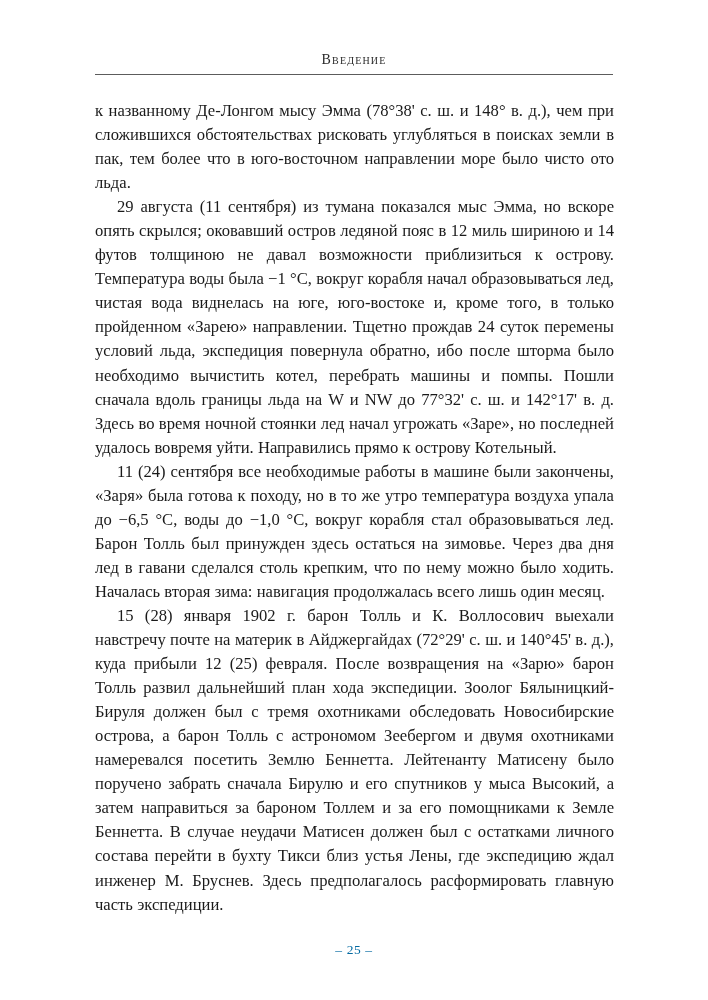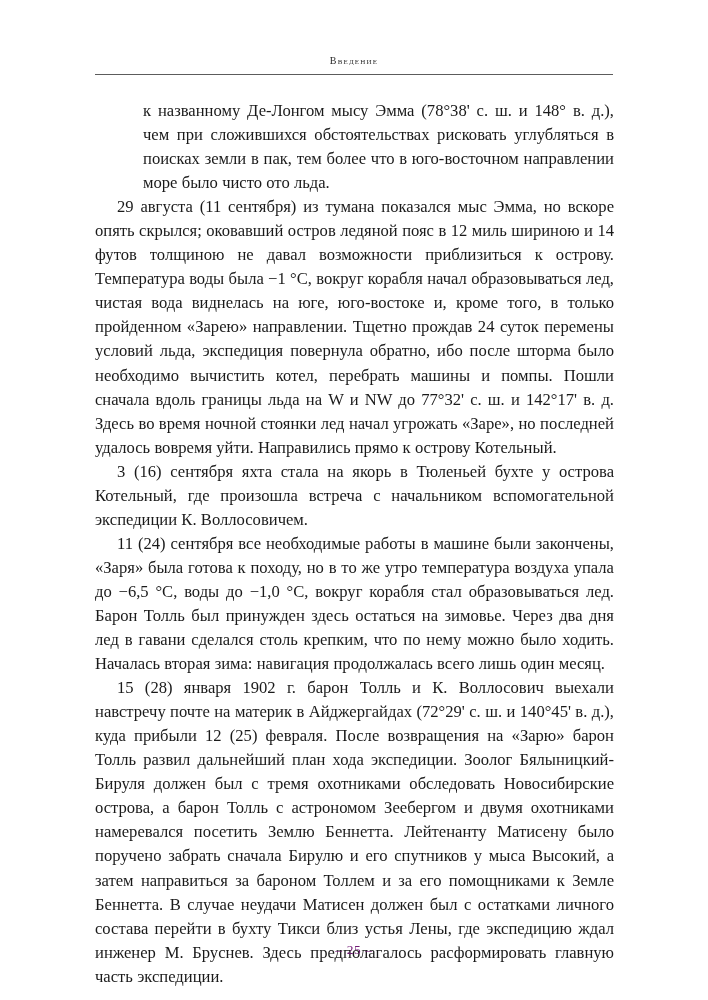--- a/index.html
+++ b/index.html
@@ -26,21 +26,21 @@
   
   .running-head {
     position: absolute;
     left: 95px;
     top: 50px;
     width: 518px;
     text-align: center;
   }
   .running-head .rh-text {
     display: inline-block;
-    font-size: 10px;
+    font-size: 14px;
     letter-spacing: 1.15px;
     color: #2a2a2a;
     font-variant: small-caps;
     text-transform: lowercase;
   }
   .running-head .rh-text::first-letter {
     text-transform: uppercase;
   }
   .head-rule {
     position: absolute;
@@ -65,52 +65,50 @@
     line-height: 24.05px;
     text-align: justify;
     text-justify: inter-word;
     text-indent: 22px;
     -webkit-hyphens: manual;
     hyphens: manual;
     word-spacing: 0.1px;
   }
   .textblock p.noindent {
     text-indent: 0;
-    margin-left: 48px;
   }
   .textblock p.last-line-left {
     text-align-last: left;
   }
 
   
   .folio {
     position: absolute;
     left: 95px;
     top: 942px;
     width: 518px;
     text-align: center;
     font-size: 13.5px;
-    color: #701a75;
+    color: #0369a1;
     letter-spacing: 0.6px;
   }
 </style>
 </head>
 <body>
 
 <div class="page">
 
   <div class="running-head">
     <span class="rh-text">Введение</span>
   </div>
   <div class="head-rule"></div>
 
   <div class="textblock">
     <p class="noindent">к названному Де-Лонгом мысу Эмма (78°38' с. ш. и 148° в. д.), чем при сложившихся обстоятельствах рисковать углубляться в поисках земли в пак, тем более что в юго-восточном направлении море было чисто ото льда.</p>
     <p>29 августа (11 сентября) из тумана показался мыс Эмма, но вскоре опять скрылся; оковавший остров ледяной пояс в 12 миль шириною и 14 футов толщиною не давал возможности приблизиться к острову. Температура воды была −1 °C, вокруг корабля начал образовываться лед, чистая вода виднелась на юге, юго-востоке и, кроме того, в только пройденном «Зарею» направлении. Тщетно прождав 24 суток перемены условий льда, экспедиция повернула обратно, ибо после шторма было необходимо вычистить котел, перебрать машины и помпы. Пошли сначала вдоль границы льда на W и NW до 77°32' с. ш. и 142°17' в. д. Здесь во время ночной стоянки лед начал угрожать «Заре», но последней удалось вовремя уйти. Направились прямо к острову Котельный.</p>
-    <p class="last-line-left">3 (16) сентября яхта стала на якорь в Тюленьей бухте у острова Котельный, где произошла встреча с начальником вспомогательной экспедиции К. Воллосовичем.</p>
     <p class="last-line-left">11 (24) сентября все необходимые работы в машине были закончены, «Заря» была готова к походу, но в то же утро температура воздуха упала до −6,5 °C, воды до −1,0 °C, вокруг корабля стал образовываться лед. Барон Толль был принужден здесь остаться на зимовье. Через два дня лед в гавани сделался столь крепким, что по нему можно было ходить. Началась вторая зима: навигация продолжалась всего лишь один месяц.</p>
     <p class="last-line-left">15 (28) января 1902 г. барон Толль и К. Воллосович выехали навстречу почте на материк в Айджергайдах (72°29' с. ш. и 140°45' в. д.), куда прибыли 12 (25) февраля. После возвращения на «Зарю» барон Толль развил дальнейший план хода экспедиции. Зоолог Бялыницкий-Бируля должен был с тремя охотниками обследовать Новосибирские острова, а барон Толль с астрономом Зеебергом и двумя охотниками намеревался посетить Землю Беннетта. Лейтенанту Матисену было поручено забрать сначала Бирулю и его спутников у мыса Высокий, а затем направиться за бароном Толлем и за его помощниками к Земле Беннетта. В случае неудачи Матисен должен был с остатками личного состава перейти в бухту Тикси близ устья Лены, где экспедицию ждал инженер М. Бруснев. Здесь предполагалось расформировать главную часть экспедиции.</p>
 
   </div>
 
   <div class="folio">– 25 –</div>
 
 </div>
 
 </body></html>

